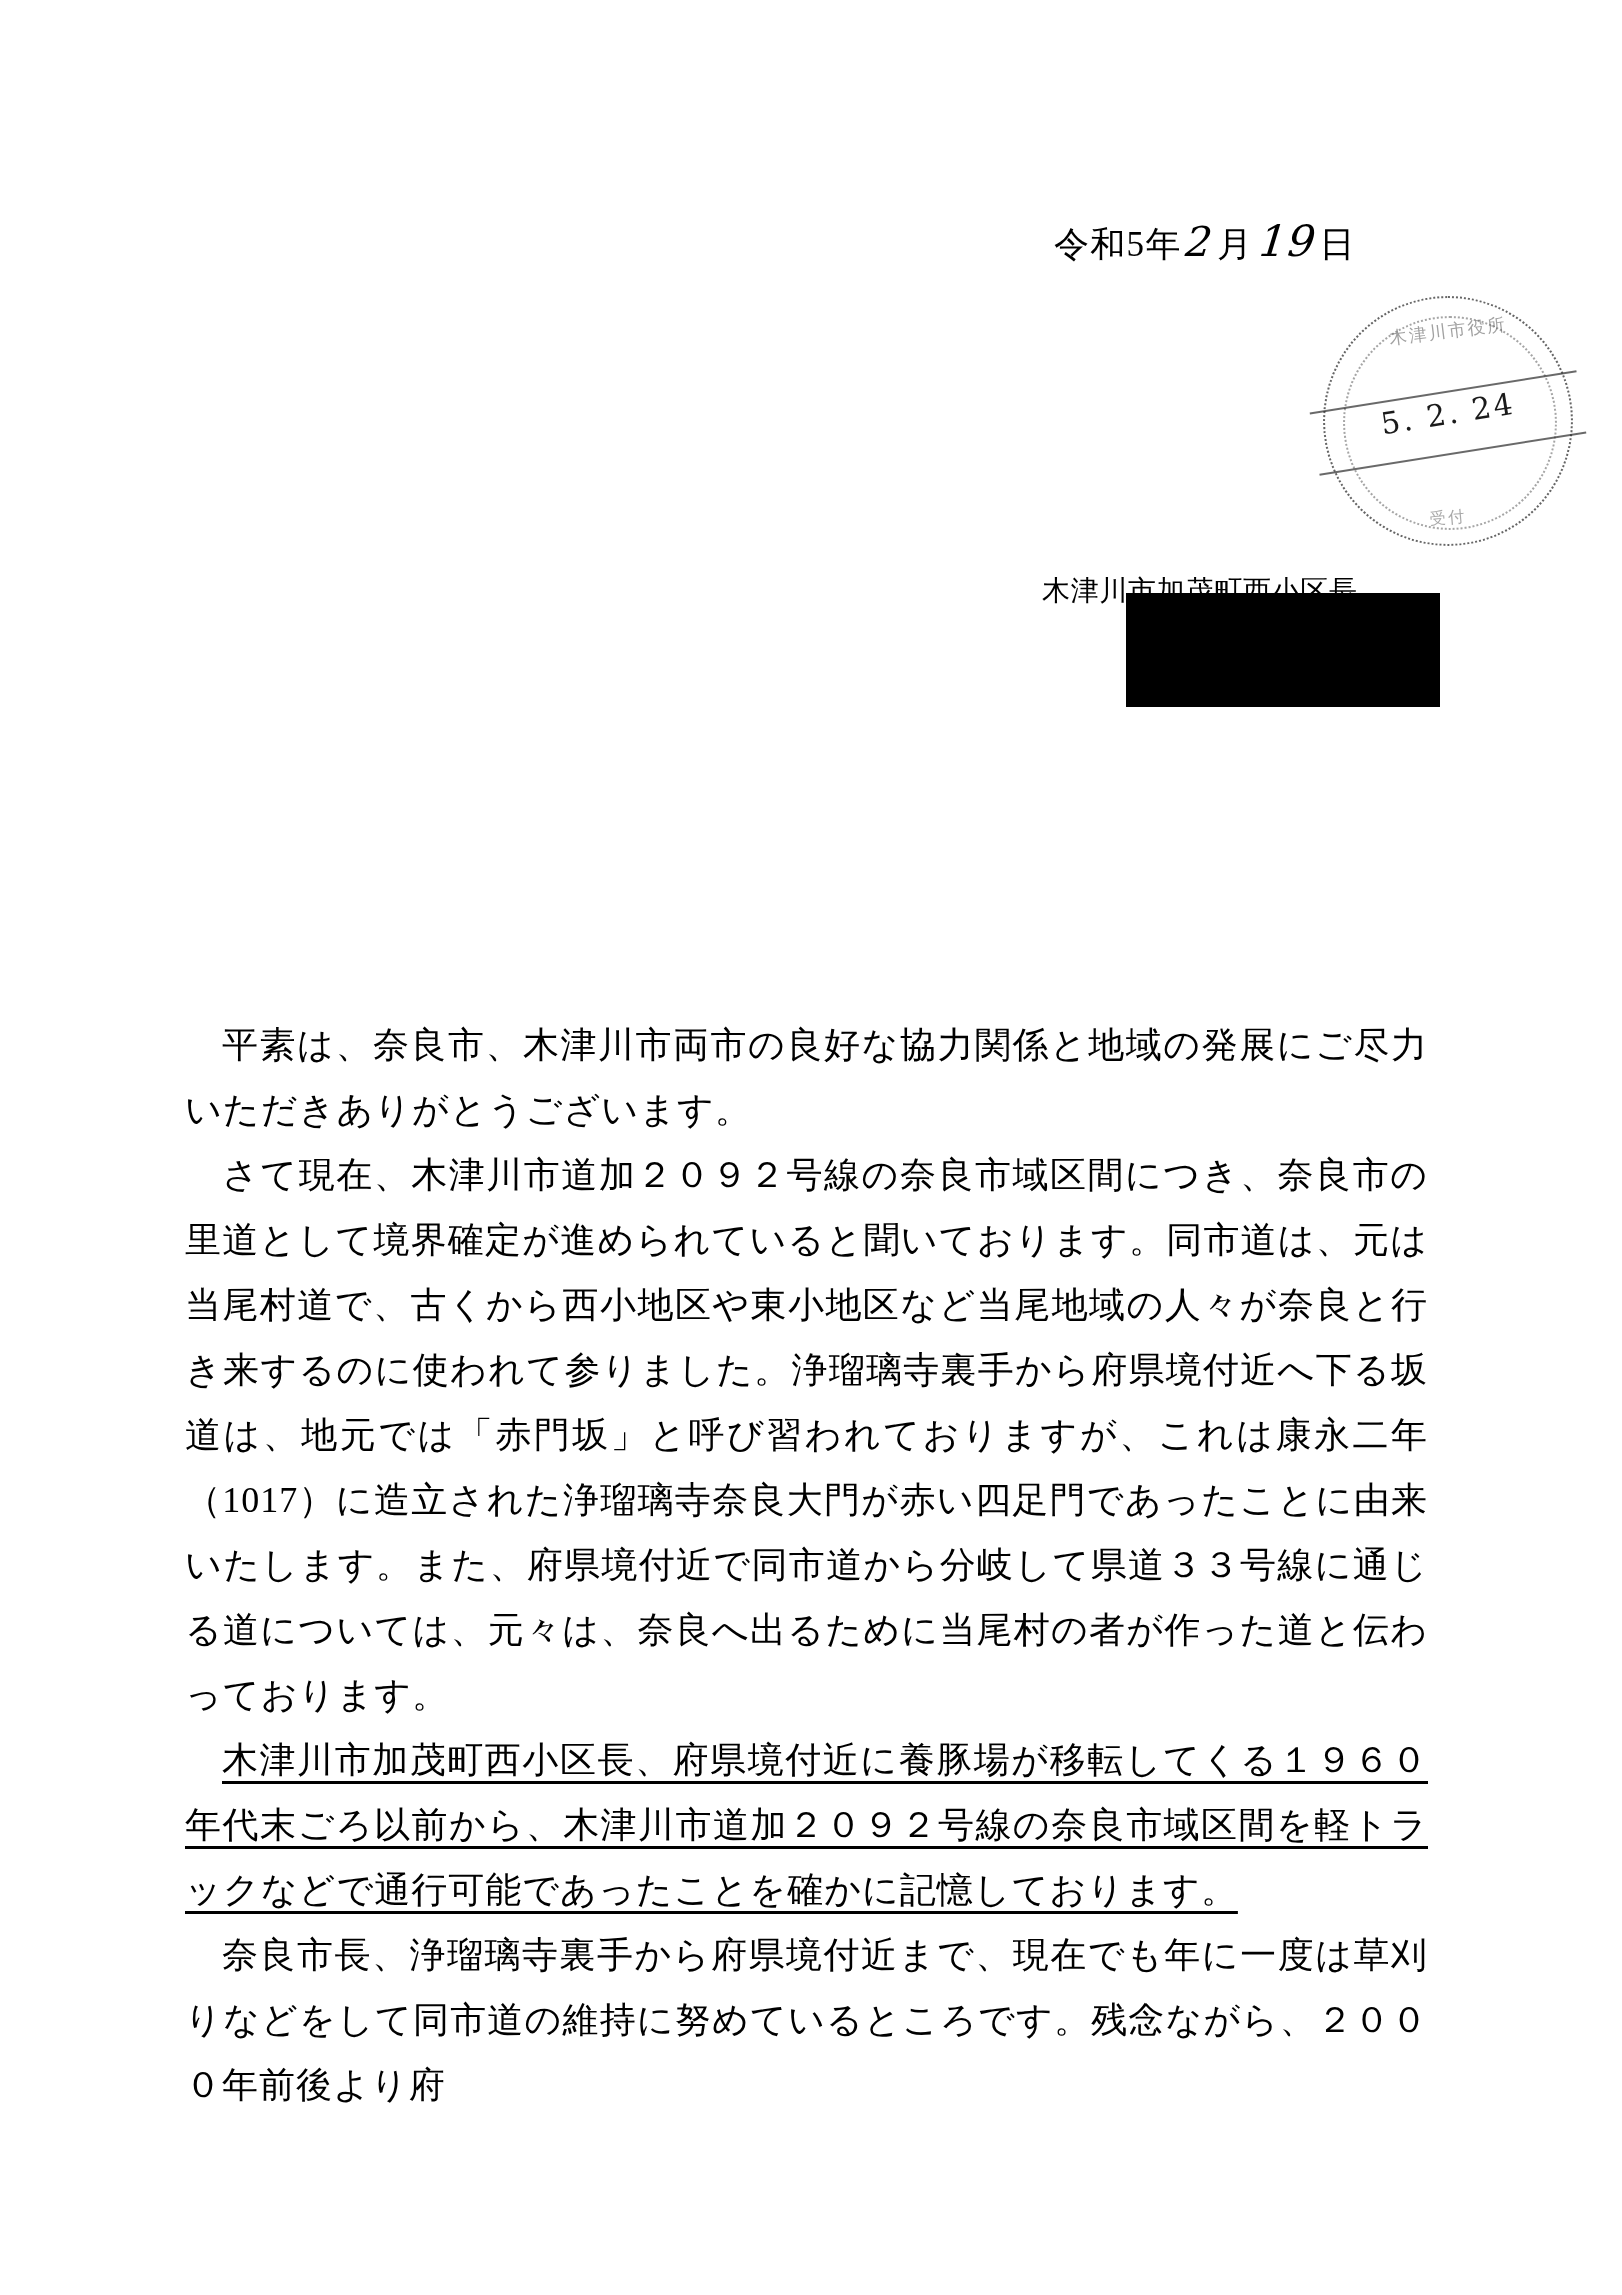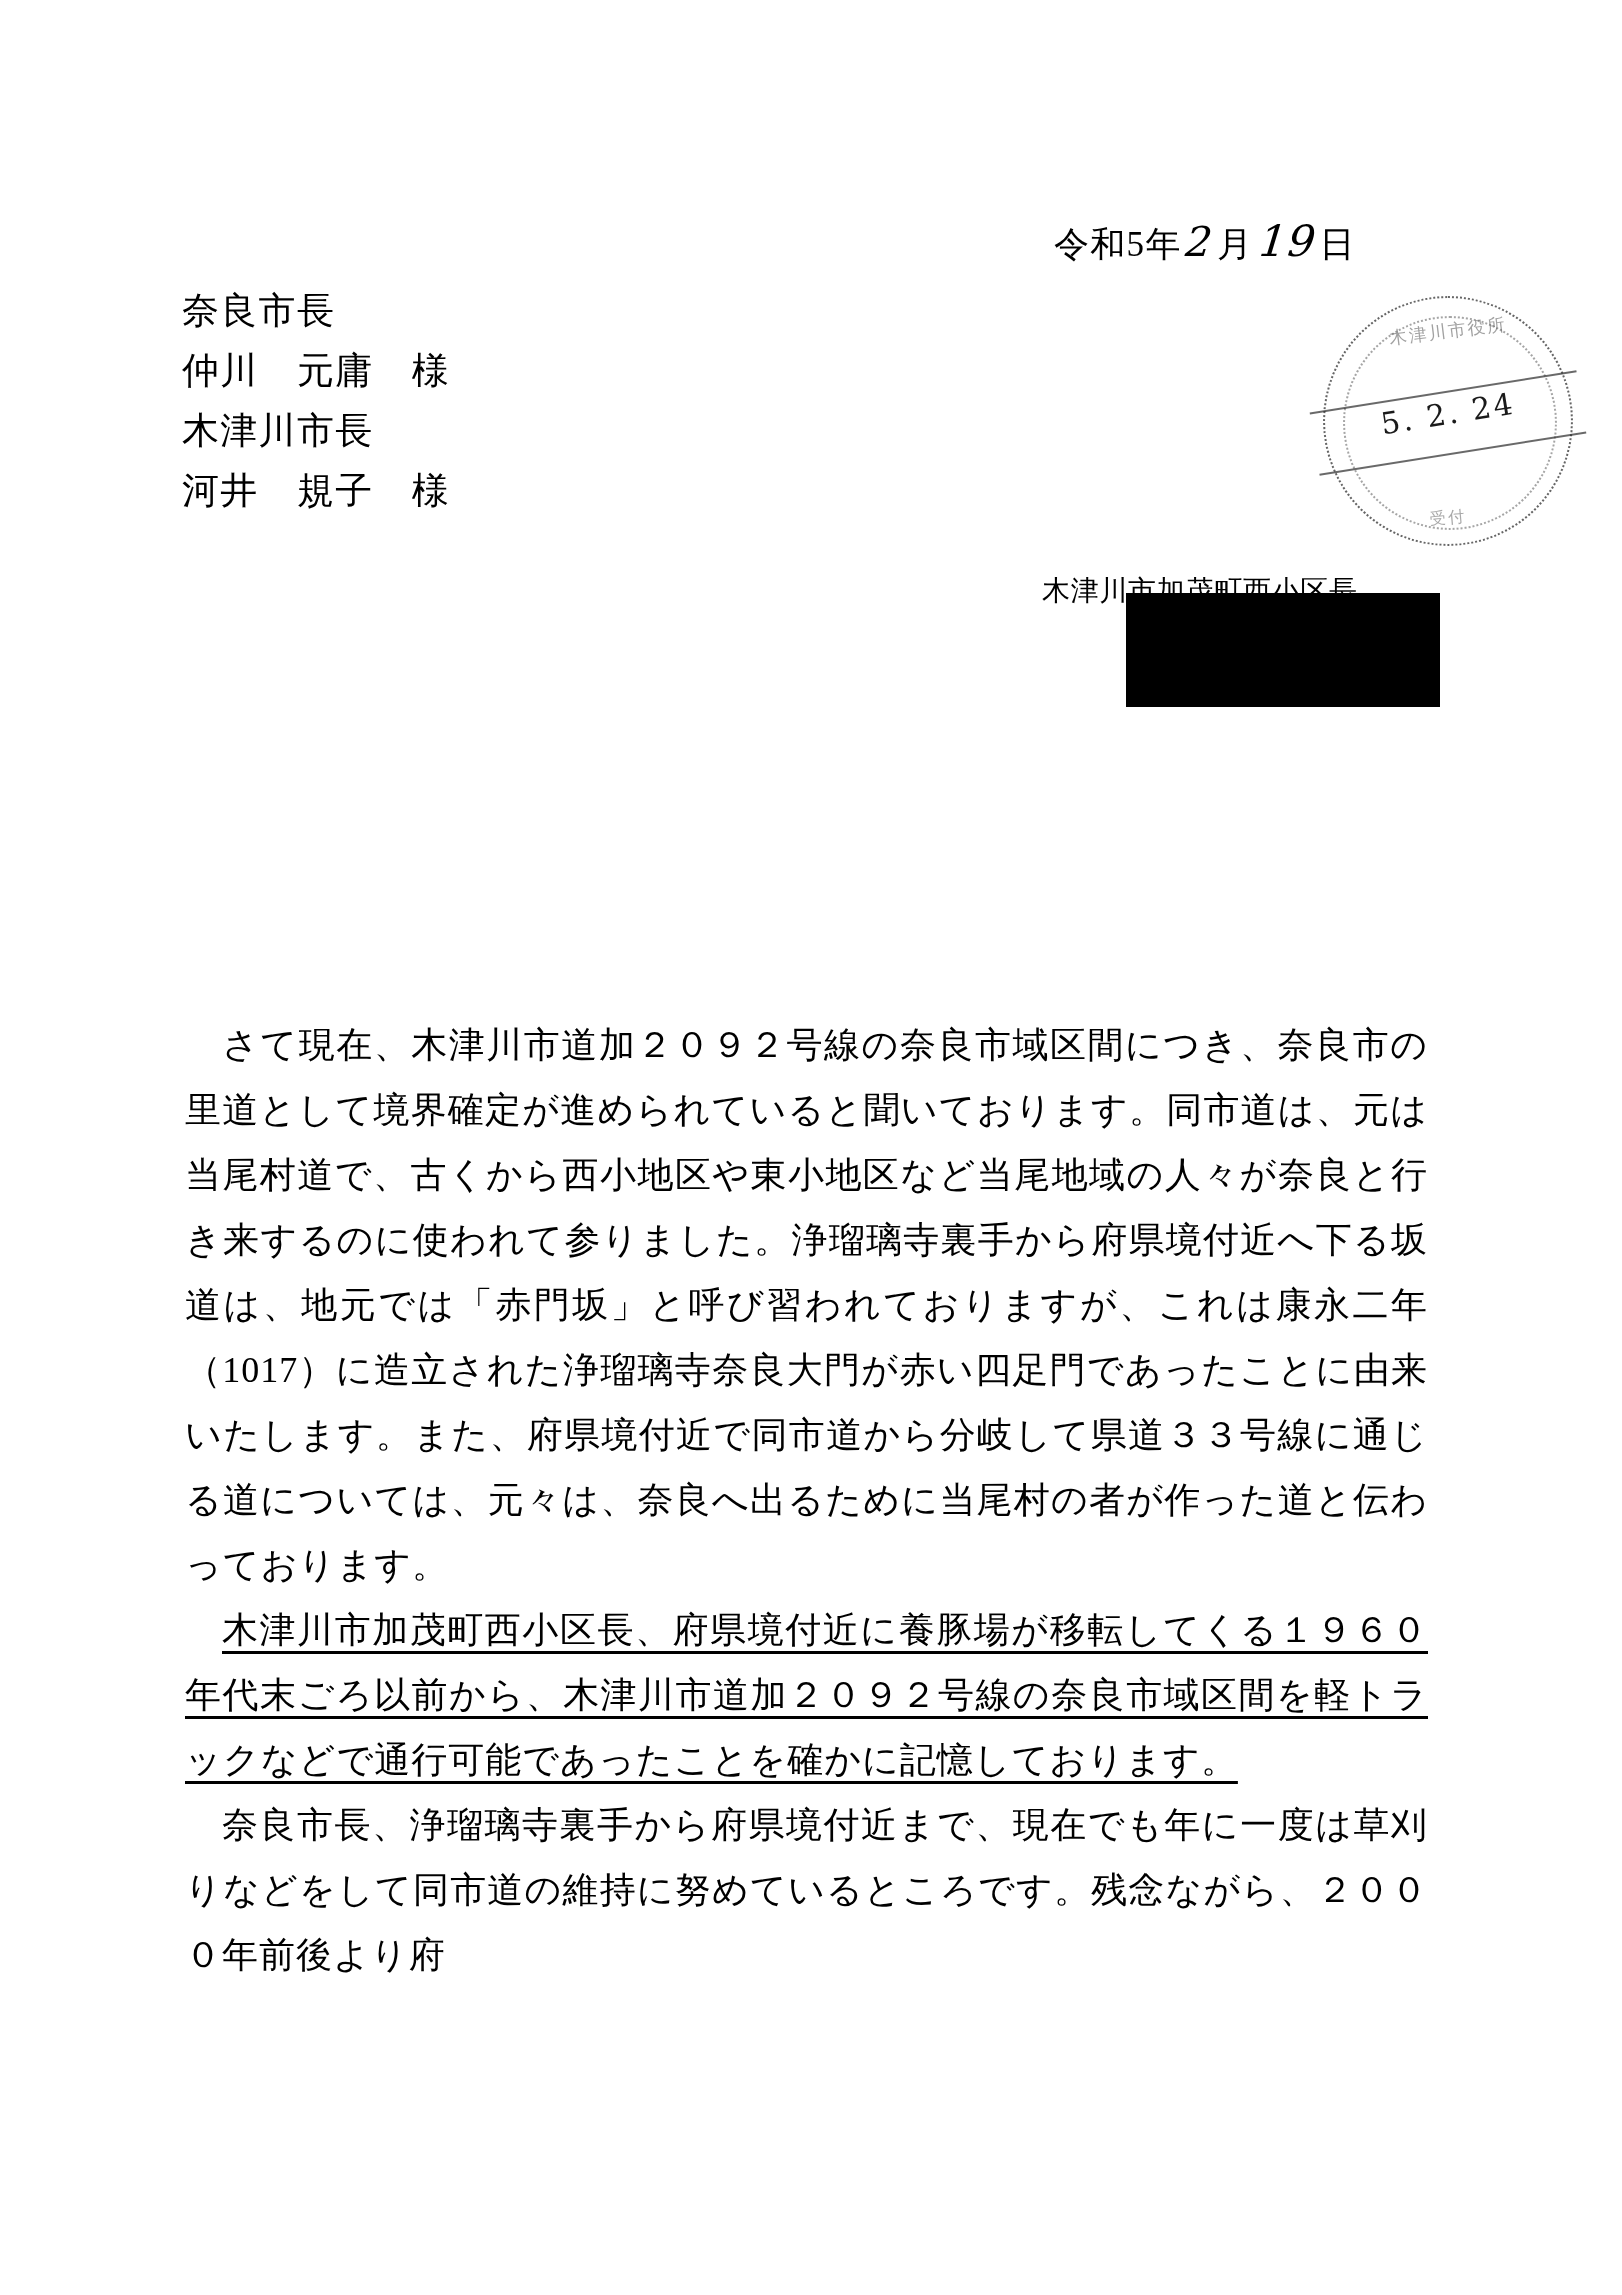--- a/index.html
+++ b/index.html
@@ -197,29 +197,26 @@
 
   <div class="stamp">
     <div class="ring"></div>
     <div class="ring2"></div>
     <div class="top-text">木津川市役所</div>
     <div class="band"></div>
     <div class="band-text">5. 2. 24</div>
     <div class="bottom-text">受付</div>
   </div>
 
-  <div class="addressees">奈良市長
-仲川　元庸　様
-木津川市長
-河井　規子　様</div>
 
   <div class="sender">木津川市加茂町西小区長</div>
   <div class="redaction"></div>
 
 
   <div class="body">
+    <p>平素は、奈良市、木津川市両市の良好な協力関係と地域の発展にご尽力いただきありがとうございます。</p>
     <p>さて現在、木津川市道加２０９２号線の奈良市域区間につき、奈良市の里道として境界確定が進められていると聞いております。同市道は、元は当尾村道で、古くから西小地区や東小地区など当尾地域の人々が奈良と行き来するのに使われて参りました。浄瑠璃寺裏手から府県境付近へ下る坂道は、地元では「赤門坂」と呼び習われておりますが、これは康永二年（1017）に造立された浄瑠璃寺奈良大門が赤い四足門であったことに由来いたします。また、府県境付近で同市道から分岐して県道３３号線に通じる道については、元々は、奈良へ出るために当尾村の者が作った道と伝わっております。</p>
     <p class="emph">木津川市加茂町西小区長、府県境付近に養豚場が移転してくる１９６０年代末ごろ以前から、木津川市道加２０９２号線の奈良市域区間を軽トラックなどで通行可能であったことを確かに記憶しております。</p>
     <p>奈良市長、浄瑠璃寺裏手から府県境付近まで、現在でも年に一度は草刈りなどをして同市道の維持に努めているところです。残念ながら、２０００年前後より府</p>
   </div>
 
 </div>
 
 
 </body></html>

